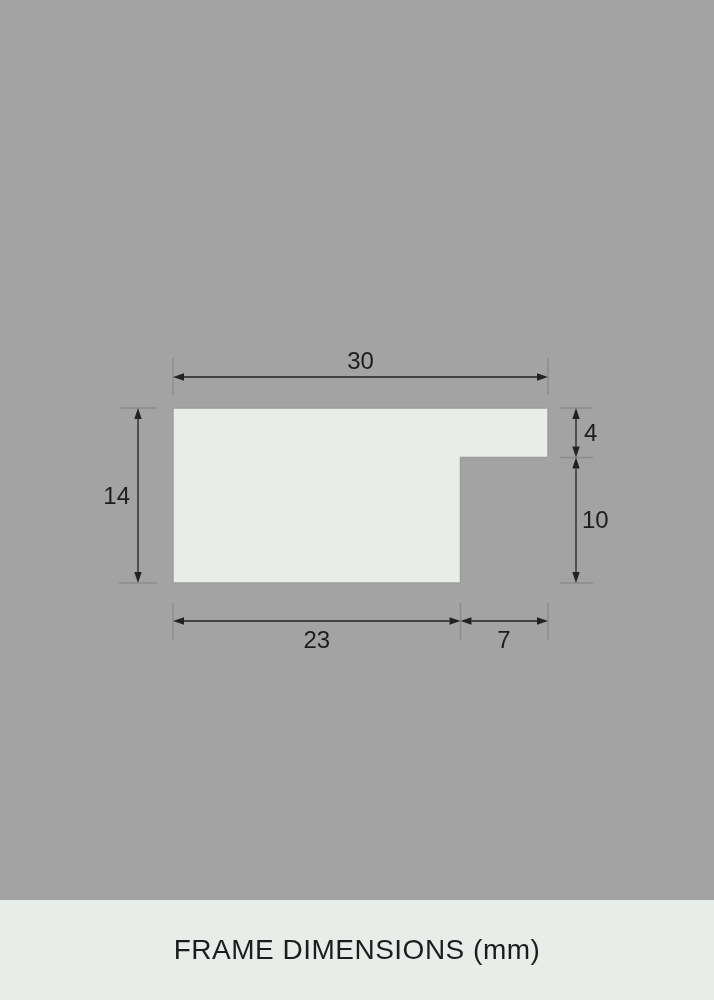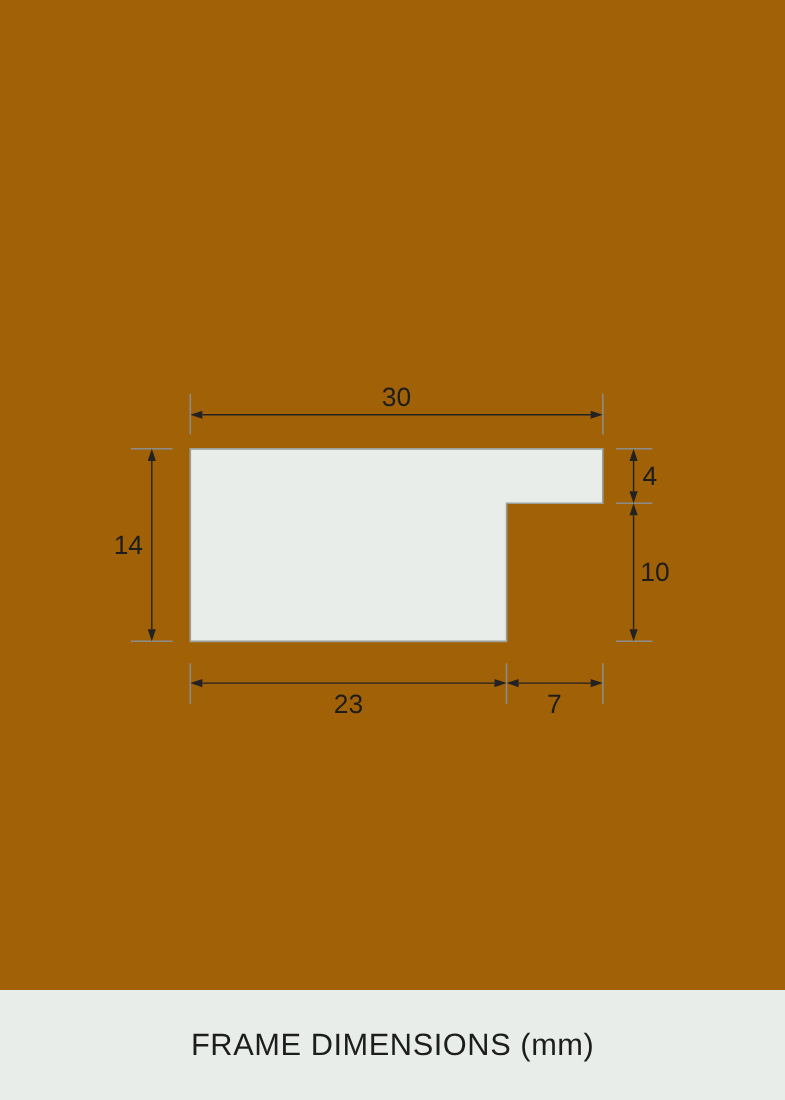--- a/index.html
+++ b/index.html
@@ -1,20 +1,20 @@
 <!DOCTYPE html>
 <html style="--shape-fill: #e9ede9; --shape-border: #9aa09b; --extension-line: #8c8c8c; --dimension-line: #222222; --footer-background: #e8ede9; --text-color: #1d1d1d;"><head>
 <meta charset="utf-8">
 <style>
   html, body { margin: 0; padding: 0; background: #ffffff; }
   .canvas {
     position: relative;
     width: 714px;
     height: 1000px;
-    background: #a16207;
+    background: #a3a3a3;
     overflow: hidden;
     font-family: "Liberation Sans", sans-serif;
   }
   svg.drawing { position: absolute; left: 0; top: 0; display: block; }
   .shape {
     fill: var(--shape-fill, #e9ede9);
     stroke: var(--shape-border, #9aa09b);
     stroke-width: 1.5;
   }
   .ext {

